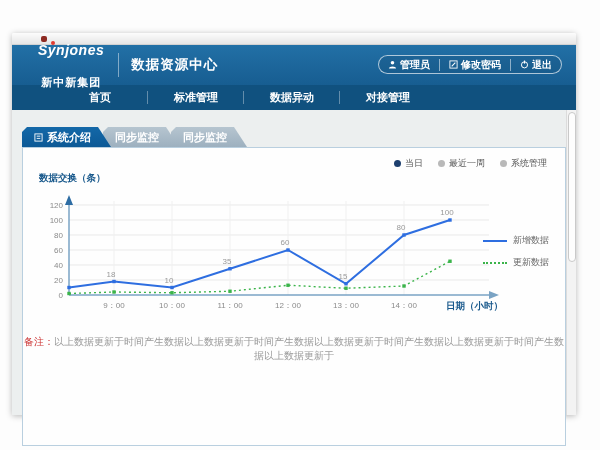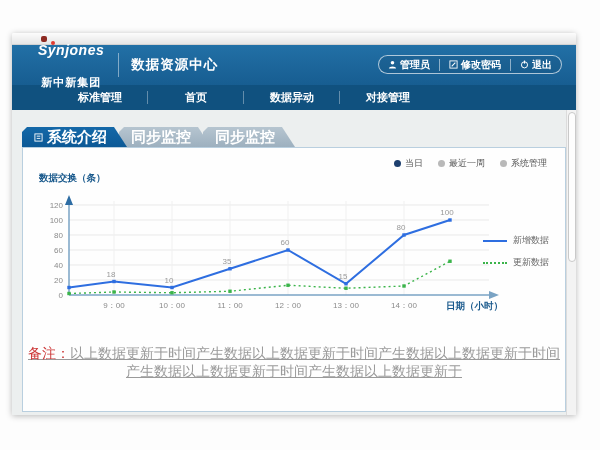--- a/index.html
+++ b/index.html
@@ -39,46 +39,46 @@
   .nav-item { width:96px; display:flex; align-items:center; justify-content:center;
     color:#fff; font-size:11px; font-weight:bold; cursor:pointer; position:relative; }
   .nav-item:not(:last-child)::after { content:""; position:absolute; right:0; top:6px;
     width:1px; height:13px; background:rgba(255,255,255,0.35); }
 
   
   .content { position:relative; height:305px; background:#ecefef; padding-top:17px; }
 
   .tabs { display:flex; margin-left:10px; height:20px; align-items:flex-end; }
   .tab { height:20px; display:flex; align-items:center; gap:4px; color:#fff;
-    font-size:15px; font-weight:bold; padding:0 20px 0 12px; cursor:pointer;
+    font-size:11px; font-weight:bold; padding:0 20px 0 12px; cursor:pointer;
     clip-path:polygon(0 100%, 0 5px, 5px 0, calc(100% - 13px) 0, 100% 100%); }
   .tab.inactive { background:linear-gradient(#b6c5d0,#9db0bf); margin-left:-8px;font-family:Liberation Mono, monospace; }
   .tab.active { background:linear-gradient(#1468a8,#0c5996); position:relative; z-index:2; }
   .tab .tab-icon { display:flex; }
 
-  .panel { position:relative; margin-left:10px; width:544px; height:265px;
+  .panel { position:relative; margin-left:10px; width:544px; height:299px;
     background:#fefefe; border:1px solid #b9cfdf; }
 
   .range-legend { position:absolute; top:9px; right:18px; display:flex; gap:15px;
     font-size:9px; color:#555; }
   .range-option { display:flex; align-items:center; gap:4px; cursor:pointer; }
   .radio-dot { width:7px; height:7px; border-radius:50%; background:#b9b9b9; }
   .radio-dot.selected { background:#1d3f6e; }
 
   .chart-title { margin:24px 0 0 16px; font-size:9.5px; font-weight:bold; color:#19598c; }
   #chart { display:block; margin:2px 0 0 14px; }
 
   .series-legend { position:absolute; right:16px; top:86px; display:flex; flex-direction:column;
     gap:9px; font-size:9px; color:#666;align-items:flex-end; }
   .legend-item { display:flex; align-items:center; gap:6px; cursor:pointer; }
   .swatch { width:24px; height:0; border-top-width:2px; }
   .swatch.solid  { border-top-style:solid;  border-top-color:#2e6ee0; }
   .swatch.dotted { border-top-style:dotted; border-top-color:#3bb44a; }
 
-  .footer-note { margin-top:26px; text-align:center; font-size:14px; color:#9a9a9a;text-decoration:underline; }
+  .footer-note { margin-top:16px; text-align:center; font-size:10px; color:#9a9a9a; }
   .note-label { color:#cc3636; }
 
   .scrollbar { position:absolute; right:0; top:0; width:10px; height:305px;
     background:#f3f3f3; border-left:1px solid #dcdcdc; }
   .scroll-thumb { position:absolute; left:1px; top:2px; width:8px; height:150px;
     background:#fdfdfd; border:1px solid #c9c9c9; border-radius:4px; }
 </style>
 </head>
 <body>
 
@@ -125,22 +125,22 @@
                 <circle cx="5" cy="5.4" r="3.4" fill="none" stroke="#fff" stroke-width="1.1"></circle>
                 <line x1="5" y1="0.6" x2="5" y2="4" stroke="#fff" stroke-width="1.3"></line>
               </svg>
           </span>
           <span>退出</span>
         </span>
       </div>
     </div>
 
     <div class="nav">
+      <div class="nav-item">首页</div>
       <div class="nav-item">标准管理</div>
-      <div class="nav-item">首页</div>
       <div class="nav-item">数据异动</div>
       <div class="nav-item">对接管理</div>
     </div>
 
     <div class="content">
 
       <div class="tabs">
         <div class="tab active">
           <span class="tab-icon">
             <svg width="9" height="9" viewBox="0 0 10 10">

